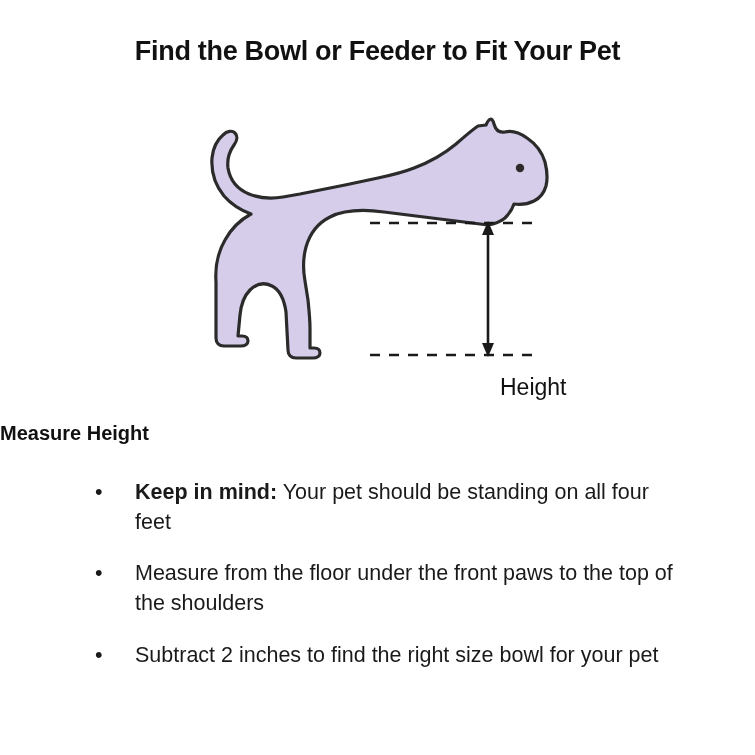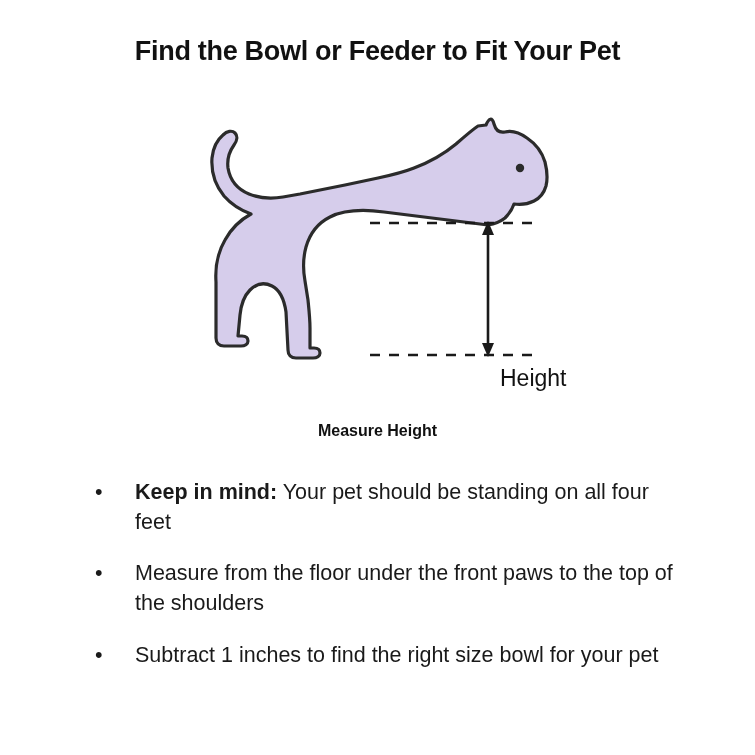--- a/index.html
+++ b/index.html
@@ -37,31 +37,31 @@
     left: 0;
     width: 755px;
     height: 300px;
   }
   .figure svg {
     display: block;
   }
   .height-label {
     position: absolute;
     left: 500px;
-    top: 265px;
+    top: 274px;
     font-size: 23px;
     color: #111111;
   }
   .subtitle {
     position: absolute;
     top: 422px;
     left: 0;
     width: 755px;
-    text-align: center;
-    font-size: 16px;
+    text-align: left;
+    font-size: 20px;
     font-weight: bold;
     color: #111111;
   }
   .bullets {
     position: absolute;
     top: 478px;
     left: 95px;
     width: 590px;
   }
   .bullet {
@@ -169,18 +169,18 @@
       <span class="txt"><b>Keep in mind:</b><span> Your pet should be standing on all four feet</span></span>
     </div>
 
     <div class="bullet">
       <span class="dot">•</span>
       <span class="txt"><span>Measure from the floor under the front paws to the top of the shoulders</span></span>
     </div>
 
     <div class="bullet">
       <span class="dot">•</span>
-      <span class="txt"><span>Subtract 1 inches to find the right size bowl for your pet</span></span>
+      <span class="txt"><span>Subtract 2 inches to find the right size bowl for your pet</span></span>
     </div>
 
   </div>
 
 </div>
 
 </body></html>

